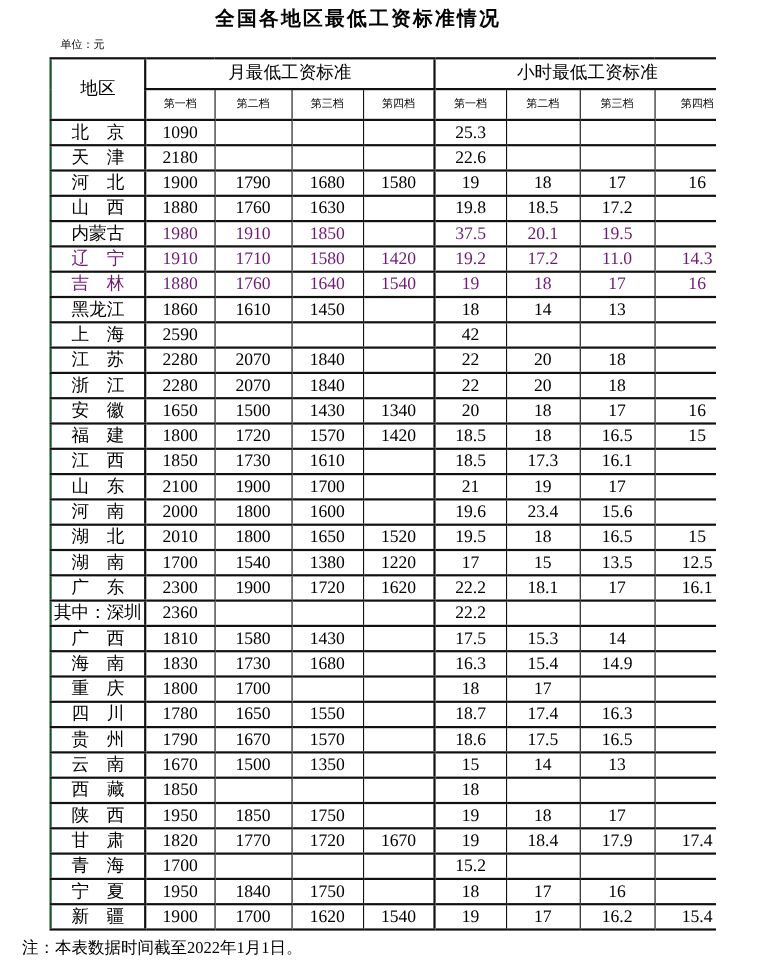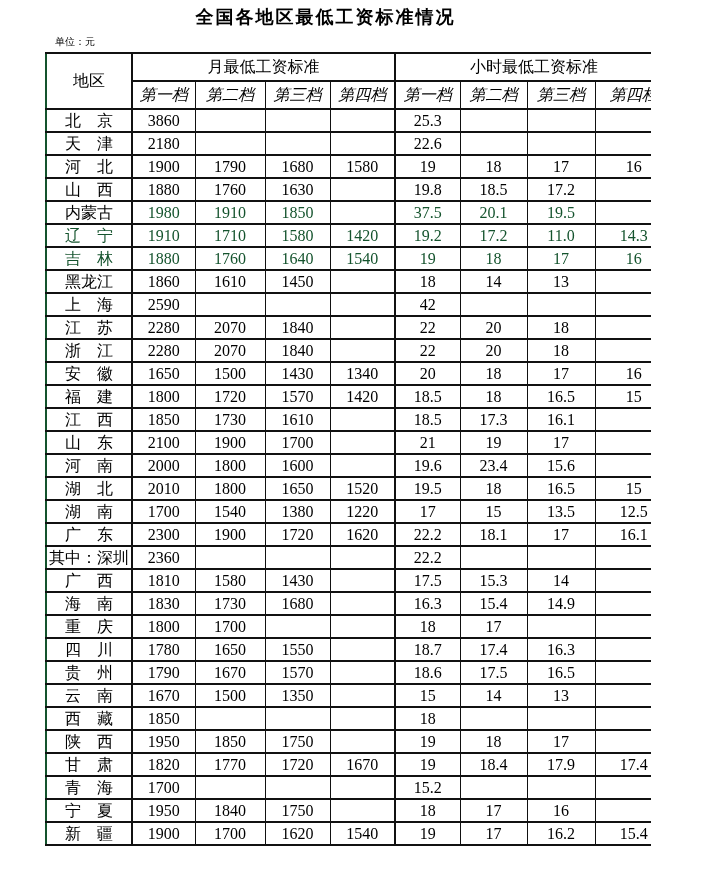--- a/index.html
+++ b/index.html
@@ -21,23 +21,23 @@
   }
   .wage th, .wage td {
     border:1px solid #111;
     border-top-width:2px; border-bottom-width:2px;
     text-align:center; vertical-align:middle;
     font-size:16px; font-weight:normal;
     white-space:nowrap; overflow:hidden;
     padding:0; height:21px; line-height:21px;
   }
   .wage thead th { height:26px; line-height:26px; }
-  .wage thead .tier { font-style:italic; font-size:16px; }
+  .wage thead .tier { font-size:10px; }
   .thick-l { border-left-width:2px !important; }
-  .dim { color:#14532d; }
+  .dim { color:#701a75; }
   .note {
     margin:8px 0 0 20px; font-size:15px; line-height:16px;
   }
 </style>
 </head>
 <body>
 
 <div class="page">
 
   <div class="title">全国各地区最低工资标准情况</div>
@@ -69,21 +69,21 @@
         <th class="tier">第四档</th>
         <th class="tier thick-l">第一档</th>
         <th class="tier">第二档</th>
         <th class="tier">第三档</th>
         <th class="tier">第四档</th>
       </tr>
     </thead>
     <tbody>
         <tr>
           <td>北　京</td>
-          <td class="thick-l">3860</td>
+          <td class="thick-l">1090</td>
           <td></td>
           <td></td>
           <td></td>
           <td class="thick-l">25.3</td>
           <td></td>
           <td></td>
           <td></td>
         </tr>
         <tr>
           <td>天　津</td>
@@ -422,14 +422,15 @@
           <td>1620</td>
           <td>1540</td>
           <td class="thick-l">19</td>
           <td>17</td>
           <td>16.2</td>
           <td>15.4</td>
         </tr>
       </tbody>
   </table>
 
+  <div class="note">注：本表数据时间截至2022年1月1日。</div>
 
 </div>
 
 </body></html>

